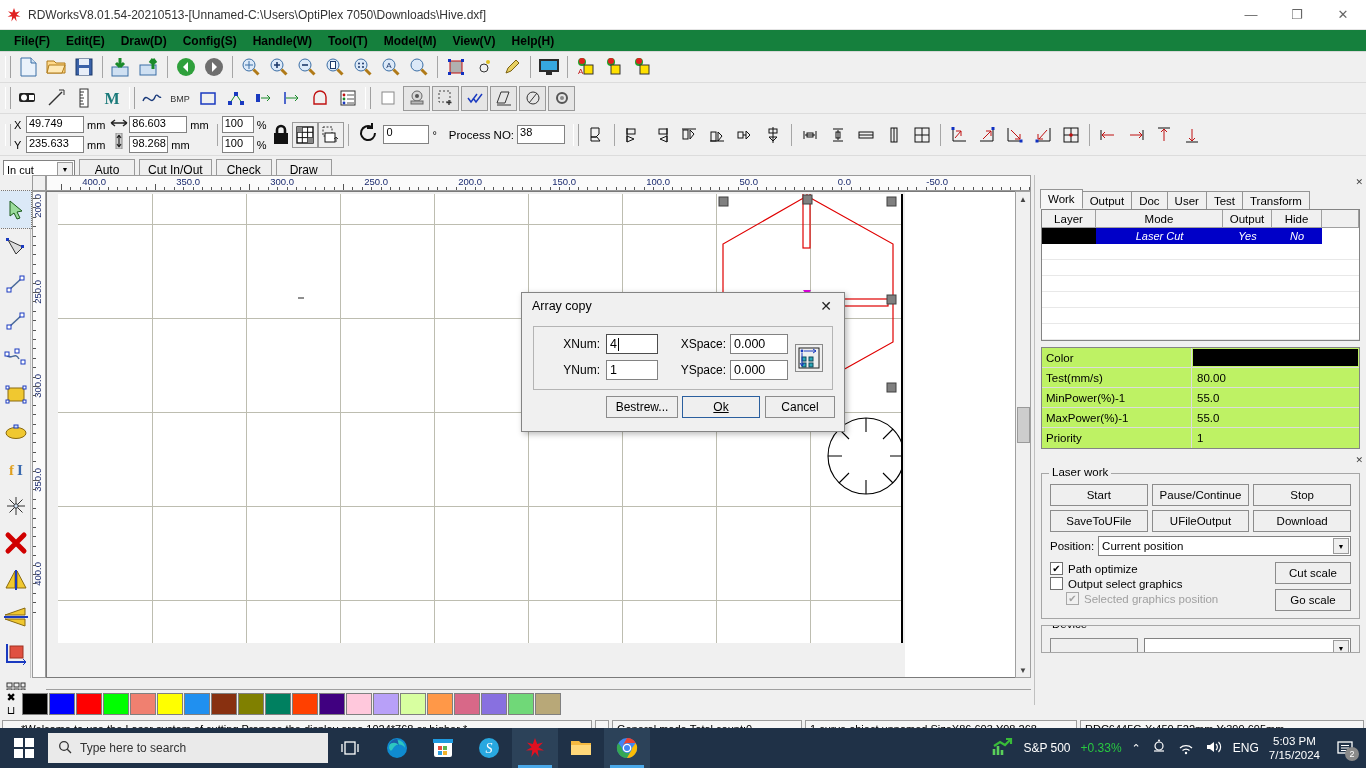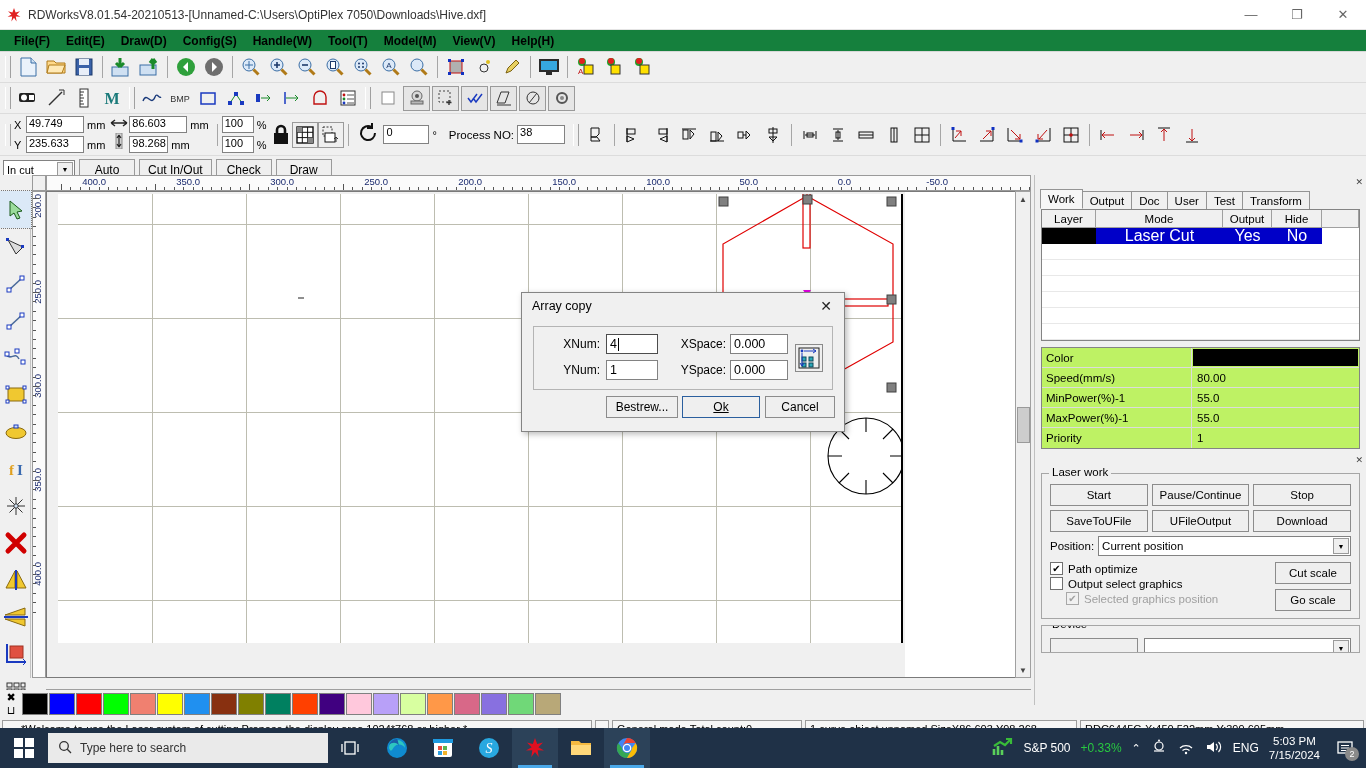--- a/index.html
+++ b/index.html
@@ -121,21 +121,21 @@
          align-items:center; margin-right:-1px; }
   .tab.active { height:20px; background:#f6f6f6; border-bottom:1px solid #f6f6f6;
                 font-weight:normal; z-index:2; }
   .layer-table { margin:0 6px; border:1px solid #848484; background:#fff; }
   .lt-head { display:flex; height:18px; background:#f0f0f0;
              border-bottom:1px solid #a0a0a0; }
   .lt-h { border-right:1px solid #a0a0a0; display:flex; align-items:center;
           justify-content:center; font-size:11.5px; background:#f0f0f0; }
   .lt-row { display:flex; height:16px; }
   .lt-c { display:flex; align-items:center; justify-content:center;
-          font-size:16px; color:#fff; background:#0000c8; }
+          font-size:11px; color:#fff; background:#0000c8;font-style:italic; }
   .lt-blank { height:16px; border-bottom:1px solid #e8e8e8; }
   .props { margin:6px 6px 0 6px; border:1px solid #848484; background:#bef264; }
   .prow { display:flex; height:20px; border-bottom:1px solid #dcdcdc; }
   .pk { width:150px; font-size:11.5px; padding-left:4px; display:flex;
         align-items:center; border-right:1px solid #dcdcdc; }
   .pv { flex:1; font-size:11.5px; padding-left:5px; display:flex; align-items:center; }
 
   .gbox { margin:6px 6px 0 6px; border:1px solid #a6a6a6; position:relative;
           padding:10px 8px 7px 8px; }
   .glabel { position:absolute; top:-8px; left:7px; background:#f0f0f0;
@@ -1124,21 +1124,21 @@
         <div class="lt-blank"></div>
         <div class="lt-blank"></div>
     </div>
 
     <div class="props">
       <div class="prow">
         <div class="pk">Color</div>
         <div class="pv" style="background:#000000;margin:1px;flex:1"></div>
       </div>
       <div class="prow">
-        <div class="pk">Speed(mm/s)</div>
+        <div class="pk">Test(mm/s)</div>
         <div class="pv">80.00</div>
       </div>
       <div class="prow">
         <div class="pk">MinPower(%)-1</div>
         <div class="pv">55.0</div>
       </div>
       <div class="prow">
         <div class="pk">MaxPower(%)-1</div>
         <div class="pv">55.0</div>
       </div>

